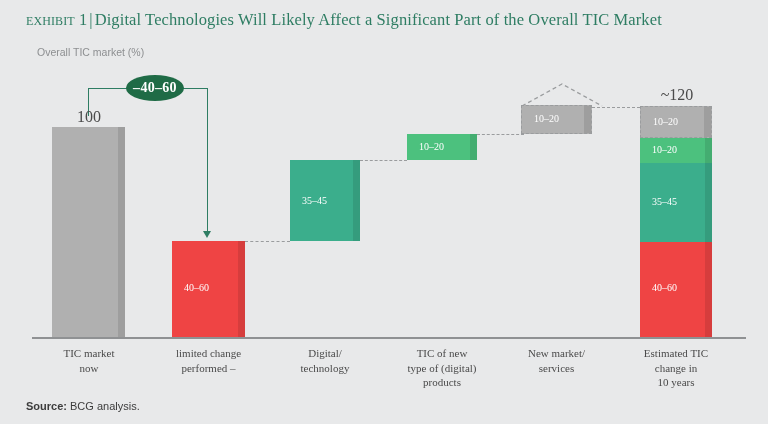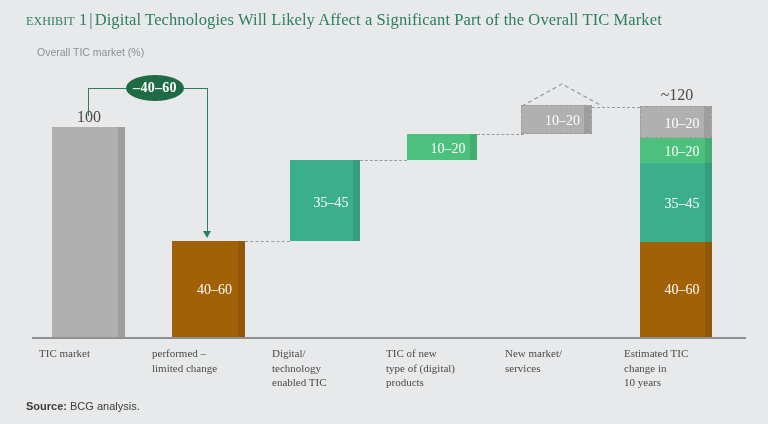--- a/index.html
+++ b/index.html
@@ -78,31 +78,30 @@
     right: 0;
     top: 0;
     bottom: 0;
     width: 7px;
     background: rgba(0,0,0,0.10);
   }
   .bar .val {
     position: absolute;
     left: 12px;
     right: 0;
-    text-align: center;
-    font-size: 14px;
+    font-size: 10px;
     color: #ffffff;
     font-family: "Liberation Serif", serif;
   }
   .bar .val.dark {
     color: #ffffff;
   }
 
   .bar.gray   { background: #b0b0b0; }
-  .bar.green1 { background: #a16207; text-decoration: underline; }  
+  .bar.green1 { background: #ef4444; text-decoration: underline; }  
   .bar.green2 { background: #3bae8c; }  
   .bar.green3 { background: #4cc17e; }  
 
   .bar.dashed {
     background: #b0b0b0;
     border: 1.5px dashed #9a9c9e;
   }
 
   
   .toplabel {
@@ -156,21 +155,21 @@
     border-top: 7px solid #2e7d63;
   }
 
   
   .cat {
     position: absolute;
     top: 346px;
     font-size: 11px;
     line-height: 14.5px;
     color: #4a4a4a;
-    text-align: left;
+    text-align: center;
     font-family: "Liberation Serif", serif;
   }
 
   
   .source {
     position: absolute;
     left: 26px;
     top: 400px;
     font-size: 11px;
     color: #3c3c3c;
@@ -256,31 +255,31 @@
       <div class="val" style="top:33px;">35–45</div>
     </div>
 
     <div class="bar green1" style="left:640px; top:242px; width:72px; height:95px;">
       <div class="shade"></div>
       <div class="val" style="top:40px;">40–60</div>
     </div>
 
     <div class="cat" style="left:39px; width:100px;">
       <div>TIC market</div>
+      <div>now</div>
     </div>
 
     <div class="cat" style="left:152px; width:113px;">
+      <div>limited change</div>
       <div>performed –</div>
-      <div>limited change</div>
     </div>
 
     <div class="cat" style="left:272px; width:106px;">
       <div>Digital/</div>
       <div>technology</div>
-      <div>enabled TIC</div>
     </div>
 
     <div class="cat" style="left:386px; width:112px;">
       <div>TIC of new</div>
       <div>type of (digital)</div>
       <div>products</div>
     </div>
 
     <div class="cat" style="left:505px; width:103px;">
       <div>New market/</div>

